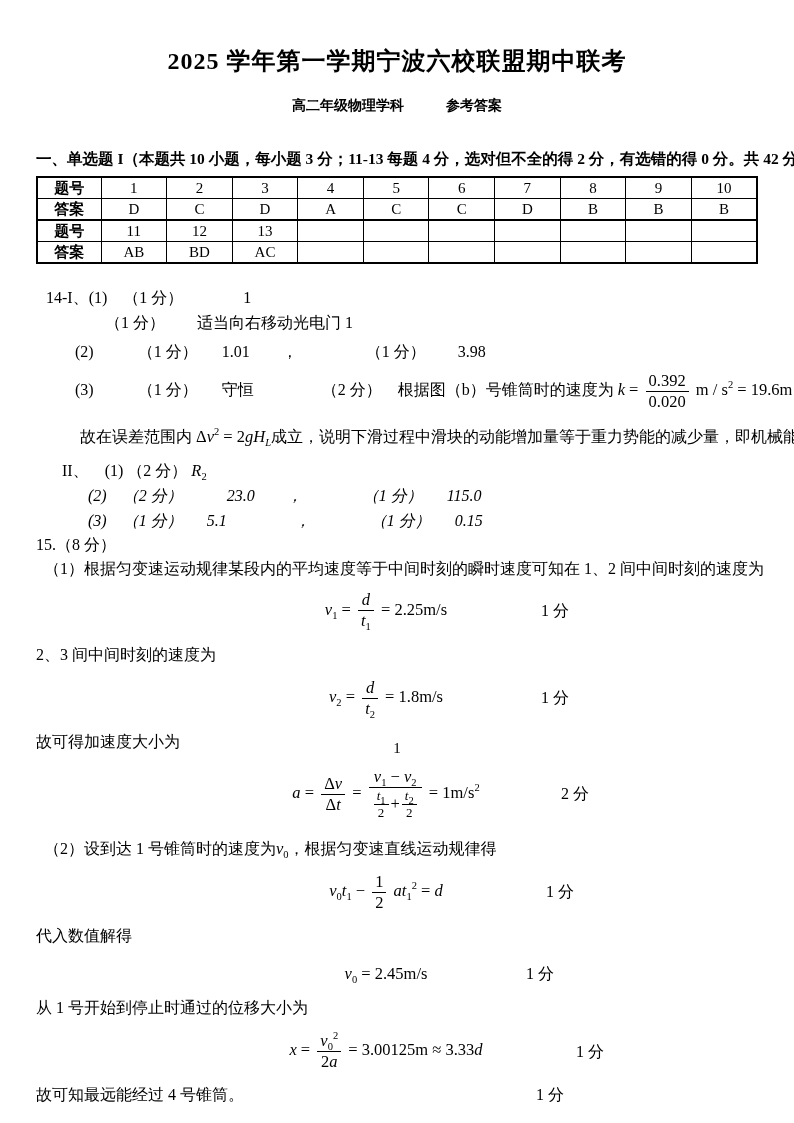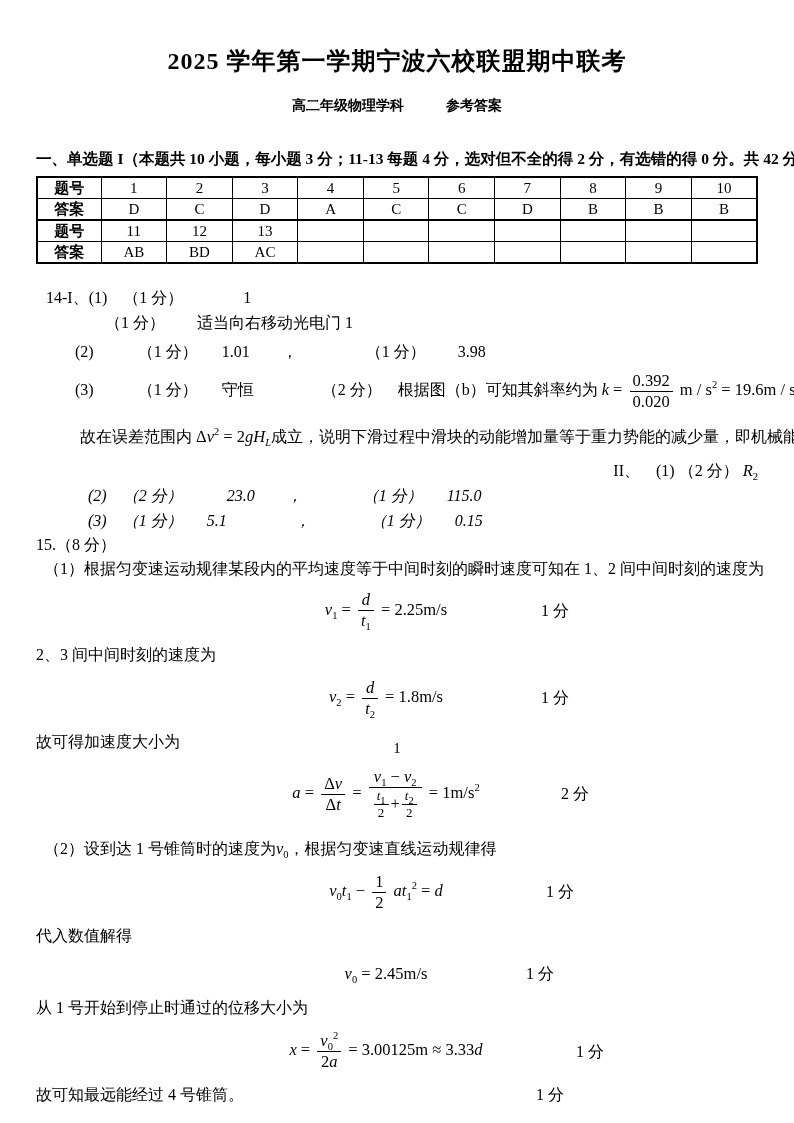--- a/index.html
+++ b/index.html
@@ -52,21 +52,21 @@
     line-height: 20px;
   }
   table.answers tr.group-end td { border-bottom-width: 2px; }
   table.answers td.lbl { font-weight: bold; font-size: 15px; }
   .ansline { font-size: 16px; line-height: 25px; white-space: nowrap; }
   .ansline span { display: inline-block; }
   .m14 { margin-top: 21px; }
   .indent1 { padding-left: 10px; }
   .indent2 { padding-left: 69px; }
   .indent3 { padding-left: 39px; }
-  .indent5 { padding-left: 26px; text-align: right; }
+  .indent5 { padding-left: 26px; }
   .indent6 { padding-left: 52px; font-style: italic; }
   .sp12 { margin-right: 12px; }
   .sp20 { margin-right: 20px; }
   .sp28 { margin-right: 28px; }
   .sp40 { margin-right: 40px; }
   .sp56 { margin-right: 56px; }
   .sp64 { margin-right: 64px; }
   .bodytext { font-size: 16px; line-height: 24px; white-space: nowrap; }
   .it { font-style: italic; }
   sub { font-size: 10.5px; vertical-align: -4px; line-height: 0; }
@@ -201,21 +201,21 @@
     <span class="sp28">1.01</span>
     <span class="sp64">，</span>
     <span class="sp28">（1 分）</span>
     <span>3.98</span>
   </div>
   <div class="ansline indent3" style="margin-top:8px;">
     <span class="sp40">(3)</span>
     <span class="sp20">（1 分）</span>
     <span class="sp64">守恒</span>
     <span class="sp12">（2 分）</span>
-    <span>根据图（b）可知其斜率约为</span>
+    <span>根据图（b）号锥筒时的速度为</span>
     <span class="eq">
       <span class="it">k</span>
       <span>=</span>
       <span class="frac"><span class="num">0.392</span><span class="den">0.020</span></span>
       <span>m / s</span><sup>2</sup>
       <span>= 19.6m / s</span>
       
     </span>
   </div>
   <div class="bodytext" style="margin-top:14px; padding-left:44px;">

